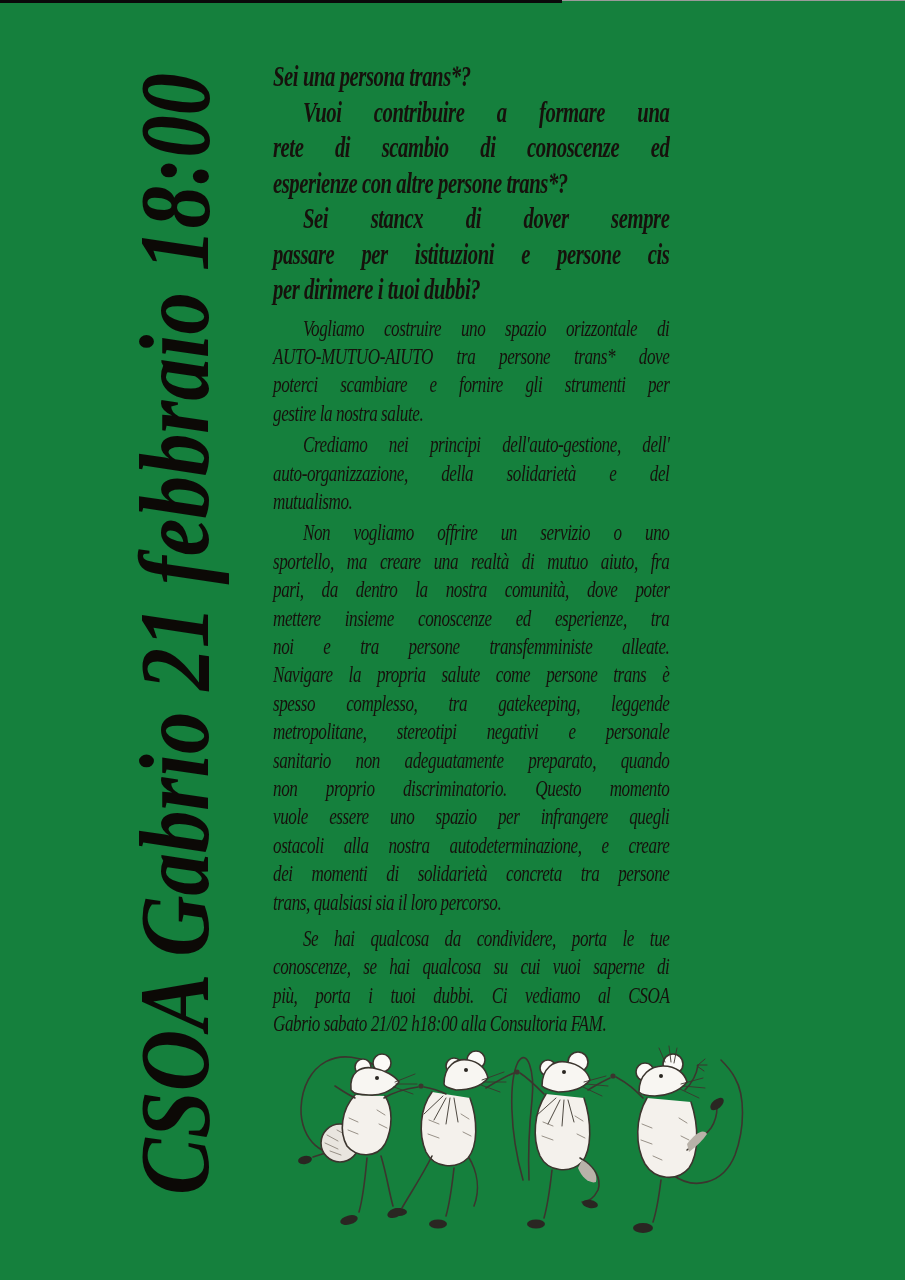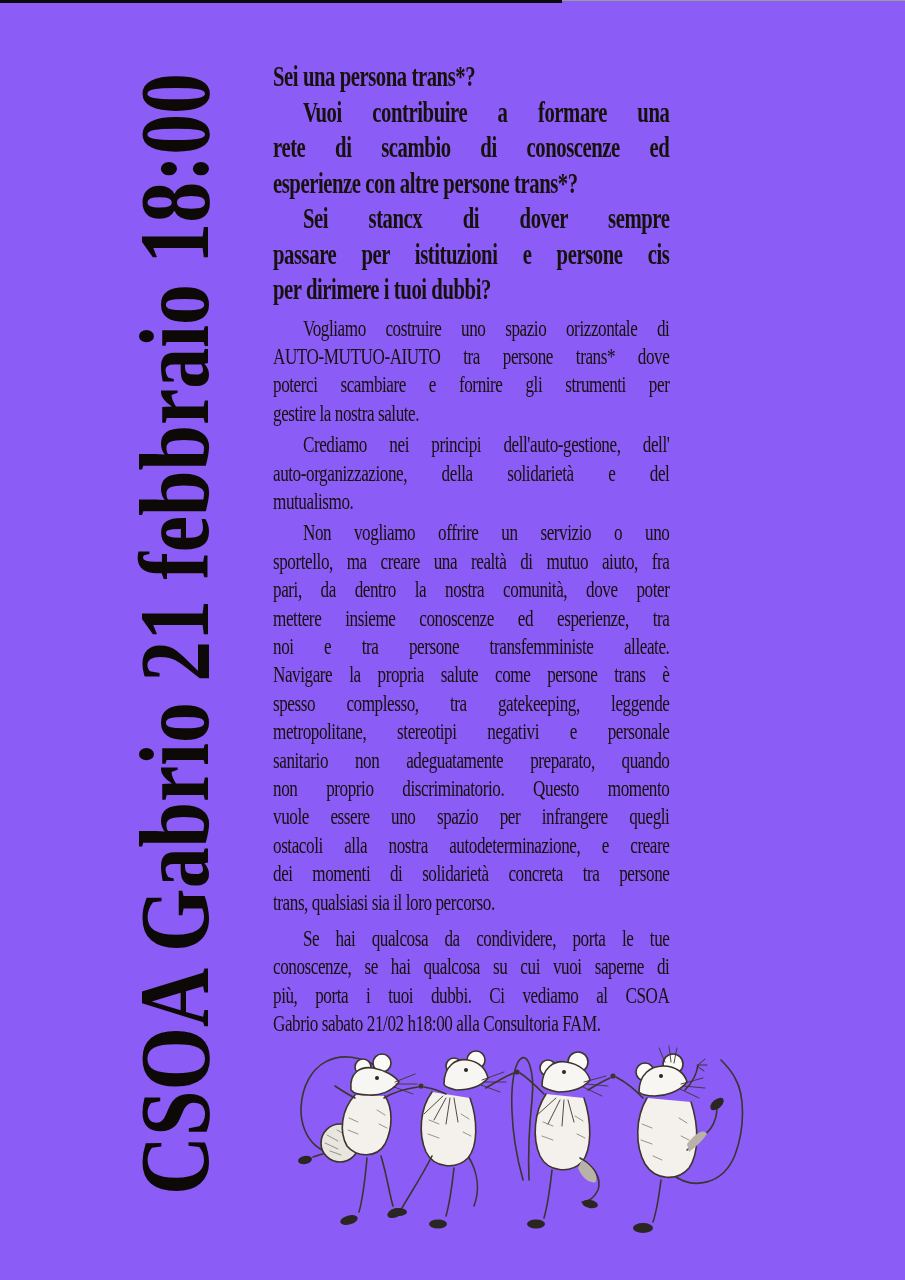--- a/index.html
+++ b/index.html
@@ -1,19 +1,20 @@
 <!DOCTYPE html>
 <html><head>
 <meta charset="utf-8">
 <style>
   html,body{margin:0;padding:0;background:#e8e8e8;}
   .page{
-    position:relative;width:905px;height:1280px;background:#8b5cf6;
+    position:relative;width:905px;height:1280px;background:#15803d;
     overflow:hidden;font-family:"Liberation Serif","DejaVu Serif",serif;
     color:#16110c;
+    font-style:italic;
   }
   .topline-thick{position:absolute;left:0;top:0;width:562px;height:3px;background:#0a0a0a;}
   .topline-thin{position:absolute;left:0;top:0;width:905px;height:1px;background:#9a9a9a;}
   .banner-svg{position:absolute;left:0;top:0;}
   .content{
     position:absolute;left:273px;top:0;width:556px;
     transform:scaleX(0.713);transform-origin:0 0;
   }
   .ln{
     text-align:justify;text-align-last:justify;

